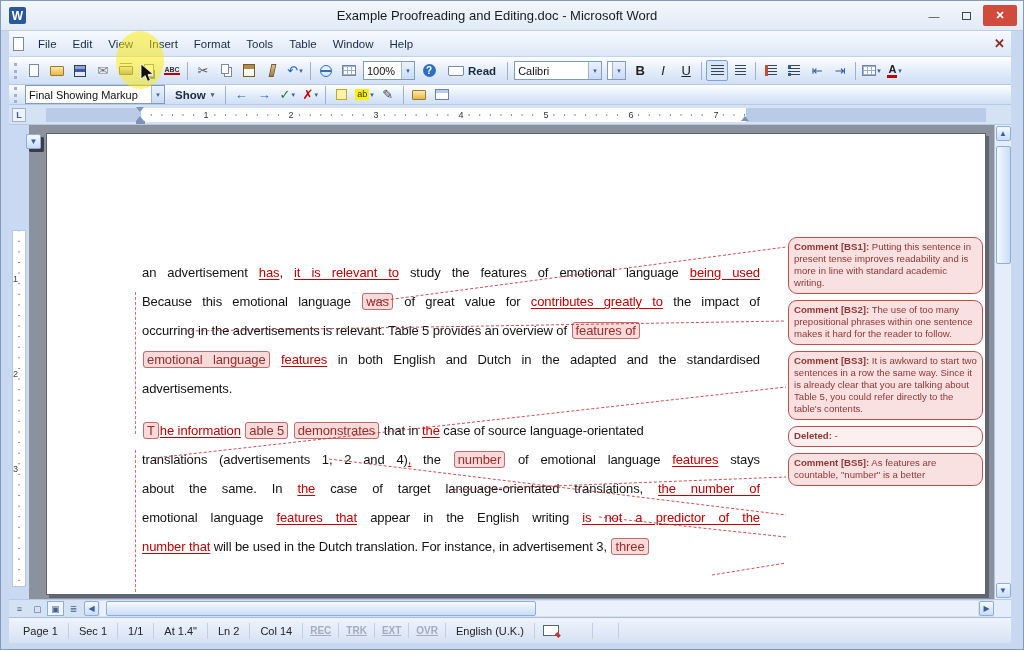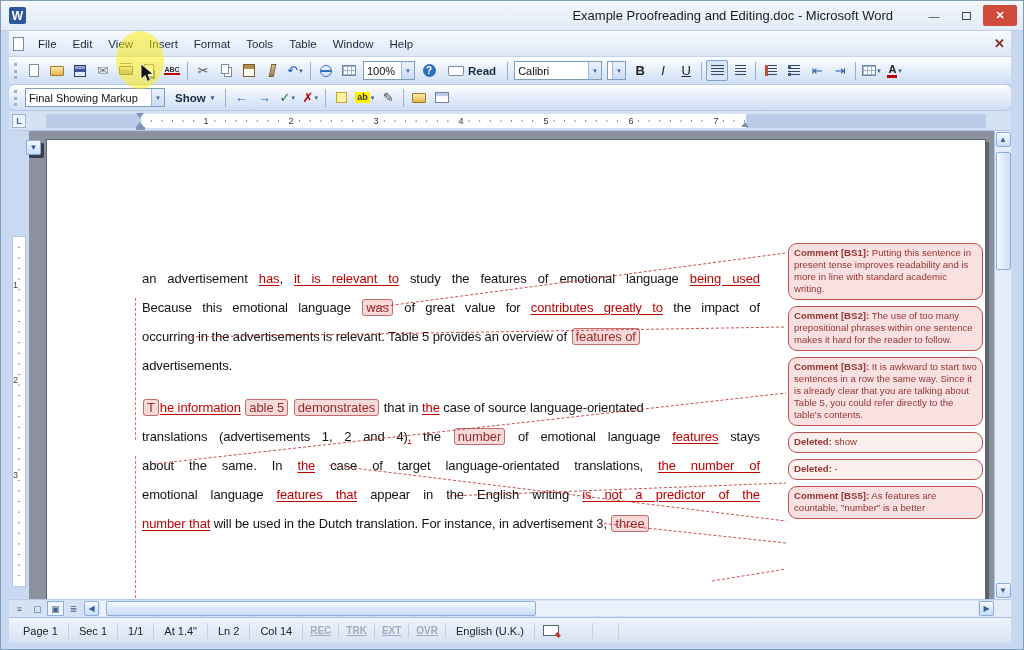--- a/index.html
+++ b/index.html
@@ -3,42 +3,42 @@
 <meta charset="utf-8">
 <style>
   html,body{margin:0;padding:0;background:#6d7787;}
   *{box-sizing:border-box;}
   .window{width:1024px;height:650px;position:relative;background:#C8D8F0;
     font-family:"Liberation Sans",sans-serif;overflow:hidden;border:1px solid #7F9DB9;}
   
   .titlebar{height:30px;position:relative;background:linear-gradient(#F3F7FC,#E1EAF6);border-bottom:1px solid #C0CEE2;}
   .appicon{position:absolute;left:8px;top:6px;width:17px;height:17px;background:#2B579A;color:#fff;
     font-size:12px;font-weight:bold;display:flex;align-items:center;justify-content:center;border-radius:2px;}
-  .title{position:absolute;left:100px;right:130px;top:7px;text-align:right;font-size:13px;color:#1b1b1b;
+  .title{position:absolute;left:100px;right:130px;top:7px;text-align:center;font-size:13px;color:#1b1b1b;
     white-space:nowrap;overflow:hidden;}
   .wctrls{position:absolute;right:6px;top:4px;display:flex;gap:2px;}
   .wbtn{width:30px;height:21px;display:flex;align-items:center;justify-content:center;font-size:11px;color:#444;}
   .wbtn.max span{display:block;width:9px;height:8px;border:1px solid #444;}
   .wbtn.close{background:#D14B3C;color:#fff;width:34px;border-radius:2px;font-weight:bold;}
   
   .frame{position:absolute;top:30px;left:0;right:0;bottom:0;padding:0 12px 6px 8px;display:flex;flex-direction:column;}
   
   .menubar{height:26px;display:flex;align-items:center;background:linear-gradient(#F7FAFE,#DCE7F7);
     border-bottom:1px solid #C3D3EA;position:relative;font-size:11.5px;color:#1a2a40;}
   .docicon{width:11px;height:14px;background:#fff;border:1px solid #7b8aa0;margin:0 6px 0 4px;}
   .menuitem{padding:3px 8px;cursor:default;}
   .helpbox{position:absolute;right:28px;top:3px;width:168px;height:19px;border:1px solid #7F9DB9;background:#fff;
     font-size:11px;padding:0 4px;color:#6e7888;font-family:"Liberation Sans",sans-serif;}
   .helpbox::placeholder{color:#8A94A6;}
   .menuclose{position:absolute;right:6px;top:5px;color:#8B2A20;font-weight:bold;font-size:13px;}
   
   .tbrow{display:flex;align-items:center;background:linear-gradient(#FDFEFF,#E0EAF9 60%,#CFDFF5);
     border-bottom:1px solid #B7C9E4;padding:0 4px;gap:1px;}
   #tb-standard{height:28px;}
-  #tb-review{height:26px;border-radius:6px;}
+  #tb-review{height:20px;}
   .grip{width:4px;height:16px;border-left:3px dotted #9FB2D1;margin:0 4px 0 1px;}
   .tbsep{width:1px;height:18px;background:#9CB0CF;margin:0 3px;}
   .tbico{height:21px;min-width:22px;display:inline-flex;align-items:center;justify-content:center;
     border:1px solid transparent;border-radius:2px;font-size:13px;padding:0 1px;}
   .tbico.active{background:#D8E6F8;border-color:#7FA2D4;}
   .tbico .g{line-height:1;}
   .dd{font-size:7px;color:#3A5F9F;margin-left:1px;}
   .tbselect{height:19px;background:#fff;border:1px solid #7F9DB9;display:inline-flex;align-items:center;
     font-size:11px;padding-left:3px;margin:0 2px;color:#111;}
   .selval{flex:1;white-space:nowrap;overflow:hidden;}
@@ -72,21 +72,21 @@
   .k-book .ki{width:16px;height:10px;background:#fff;border:1px solid #7b8aa0;border-radius:0 0 2px 2px;
     background-image:linear-gradient(to right,transparent 47%,#7b8aa0 47% 53%,transparent 53%);}
   .k-note .ki{width:11px;height:11px;background:#FFF3A8;border:1px solid #C9A62B;}
   .k-pane .ki{width:14px;height:11px;background:#fff;border:1px solid #6F84A8;box-shadow:inset 0 3px 0 #B8CCE8;}
   .k-lines-l .ki,.k-lines-c .ki,.k-numlist .ki,.k-bullist .ki{width:13px;height:11px;
     background:repeating-linear-gradient(to bottom,#3a4658 0 1px,transparent 1px 3px);}
   .k-lines-c .ki{width:11px;}
   .k-numlist .ki{border-left:3px solid #C05030;width:12px;}
   .k-bullist .ki{border-left:3px dotted #2E5FA3;width:12px;}
   .k-fontcolor .ki{font-size:11px;font-weight:bold;color:#222;border-bottom:3px solid #C00000;line-height:1.1;padding:0 1px;}
-  .k-highlighter .ki{font-size:9px;font-weight:bold;color:#333;background:#FFF200;padding:0 2px;line-height:1.2;}
+  .k-highlighter .ki{font-size:9px;font-weight:normal;color:#333;background:#FFF200;padding:0 2px;line-height:1.2;}
   
   .rulerrow{height:20px;display:flex;background:#D5E2F4;border-bottom:1px solid #B7C9E4;}
   .tabsel{width:20px;display:flex;align-items:center;justify-content:center;}
   .tabsel span{width:14px;height:14px;background:#EFF4FB;border:1px solid #9FB2D1;font-size:9px;font-weight:bold;
     color:#44618F;display:flex;align-items:center;justify-content:center;}
   .hruler{flex:1;position:relative;}
   .pageband{position:absolute;left:17px;top:3px;width:940px;height:14px;background:#B9CBE6;}
   .whiteband{position:absolute;left:112px;top:3px;width:605px;height:14px;background:#fff;
     background-image:radial-gradient(circle,#7C8DA6 0.7px,transparent 0.9px);
     background-size:10.6px 100%;background-position:5px center;}
@@ -364,35 +364,35 @@
 
       <div class="pagearea">
         <div class="page">
           <div class="changebar cb1"></div>
           <div class="changebar cb2"></div>
           <div class="docbody" id="docbody">
               <div class="para">
                 <div class="tline flush"><span class="seg seg-n">an advertisement </span><span class="seg seg-i">has</span><span class="seg seg-n">, </span><span class="seg seg-i">it is relevant to</span><span class="seg seg-n"> study the features of emotional language </span><span class="seg seg-i">being used</span></div>
                 <div class="tline flush"><span class="seg seg-n">Because this emotional language </span><span class="seg seg-d">was</span><span class="seg seg-n"> of great value for </span><span class="seg seg-i">contributes greatly to</span><span class="seg seg-n"> the impact of</span></div>
                 <div class="tline"><span class="seg seg-n">occurring in the advertisements is relevant. Table 5 provides an overview of </span><span class="seg seg-d">features of</span></div>
+                <div class="tline flush"><span class="seg seg-d">emotional language</span><span class="seg seg-n"> </span><span class="seg seg-i">features</span><span class="seg seg-n"> in both English and Dutch in the adapted and the standardised</span></div>
                 <div class="tline"><span class="seg seg-n">advertisements.</span></div>
               </div>
               <div class="para">
                 <div class="tline"><span class="seg seg-d">T</span><span class="seg seg-i">he information</span><span class="seg seg-n"> </span><span class="seg seg-d">able 5</span><span class="seg seg-n"> </span><span class="seg seg-d">demonstrates</span><span class="seg seg-n"> that in </span><span class="seg seg-i">the</span><span class="seg seg-n"> case of source language-orientated</span></div>
                 <div class="tline flush"><span class="seg seg-n">translations (advertisements 1, 2 and 4)</span><span class="seg seg-i">,</span><span class="seg seg-n"> the </span><span class="seg seg-d">number</span><span class="seg seg-n"> of emotional language </span><span class="seg seg-i">features</span><span class="seg seg-n"> stays</span></div>
                 <div class="tline flush"><span class="seg seg-n">about the same. In </span><span class="seg seg-i">the</span><span class="seg seg-n"> case of target language-orientated translations, </span><span class="seg seg-i">the number of</span></div>
                 <div class="tline flush"><span class="seg seg-n">emotional language </span><span class="seg seg-i">features that</span><span class="seg seg-n"> appear in the English writing </span><span class="seg seg-i">is not a predictor of the</span></div>
                 <div class="tline"><span class="seg seg-i">number that</span><span class="seg seg-n"> will be used in the Dutch translation. For instance, in advertisement 3, </span><span class="seg seg-d">three</span></div>
               </div>
             </div>
           <div class="balloons" id="balloons">
               <div class="balloon"><b>Comment [BS1]:</b> <span>Putting this sentence in present tense improves readability and is more in line with standard academic writing.</span></div>
               <div class="balloon"><b>Comment [BS2]:</b> <span>The use of too many prepositional phrases within one sentence makes it hard for the reader to follow.</span></div>
               <div class="balloon"><b>Comment [BS3]:</b> <span>It is awkward to start two sentences in a row the same way. Since it is already clear that you are talking about Table 5, you could refer directly to the table's contents.</span></div>
-              <div class="balloon deleted"><b>Deleted:</b> <span>show</span></div>
               <div class="balloon deleted"><b>Deleted:</b> <span>-</span></div>
               <div class="balloon"><b>Comment [BS5]:</b> <span>As features are countable, "number" is a better</span></div>
             </div>
         </div>
         <svg class="connectors" width="967" height="470">
           <line x1="342" y1="177" x2="757" y2="122"></line>
           <line x1="157" y1="206" x2="757" y2="196"></line>
           <line x1="125" y1="333" x2="757" y2="262"></line>
           <line x1="420" y1="365" x2="757" y2="352"></line>
           <line x1="300" y1="334" x2="757" y2="390"></line>

